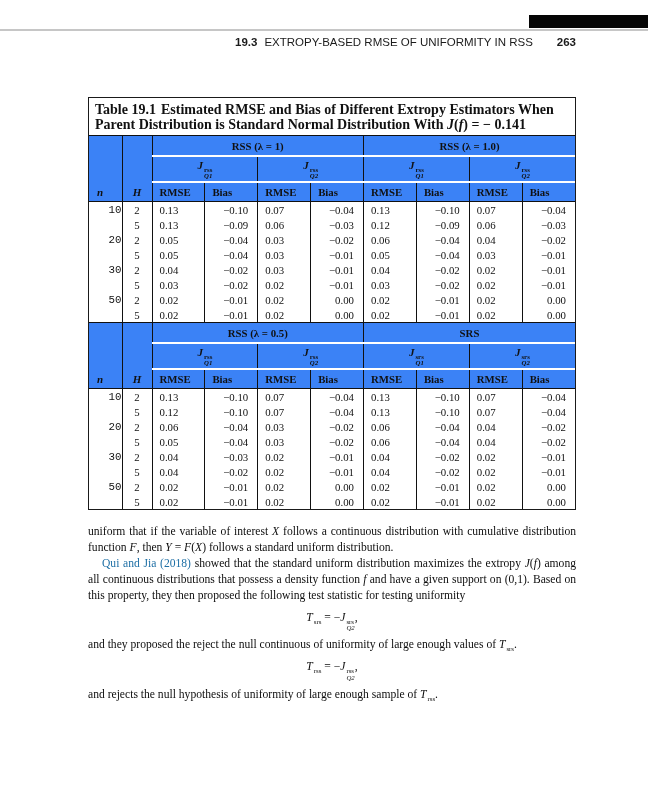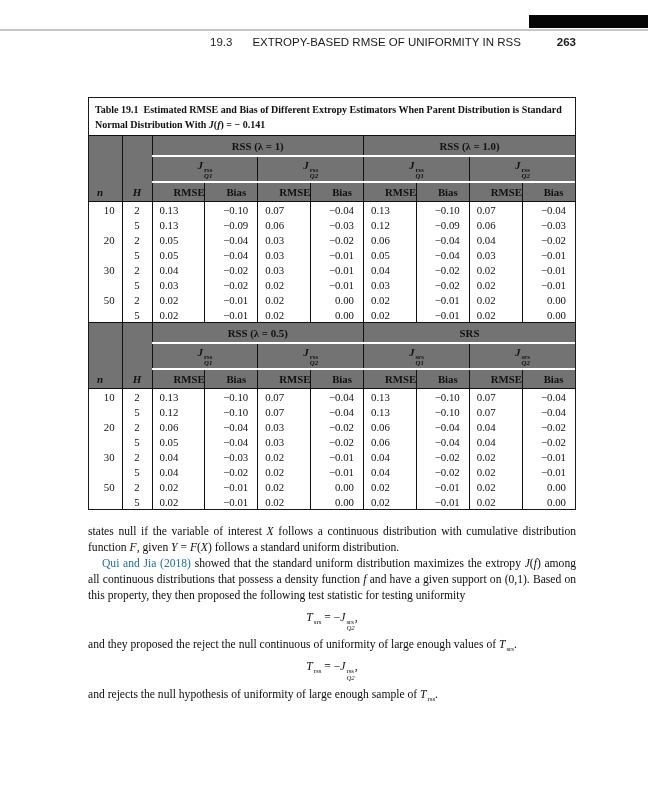--- a/index.html
+++ b/index.html
@@ -7,42 +7,42 @@
     width:648px;height:800px;background:#ffffff;position:relative;
     font-family:"Liberation Serif",serif;color:#111;overflow:hidden;
   }
   
   .topbar-black{position:absolute;left:529px;top:15px;width:119px;height:13px;background:#050505;}
   .toprule{position:absolute;left:0;top:29px;width:648px;height:2px;background:#c6c6c6;}
   .runhead{
     position:absolute;top:36px;left:0;width:576px;text-align:right;
     font-family:"Liberation Sans",sans-serif;font-size:11.5px;color:#1b1b1b;white-space:nowrap;
   }
-  .runhead .num{font-weight:normal;margin-right:20px;}
-  .runhead .pageno{font-weight:bold;margin-left:36px;}
+  .runhead .num{font-weight:bold;margin-right:7px;}
+  .runhead .pageno{font-weight:bold;margin-left:24px;}
 
   
   .tablebox{
     position:absolute;left:88px;top:97px;width:488px;box-sizing:border-box;
     border:1.5px solid #1a1a1a;background:#fff;
   }
-  .tbl-title{font-weight:bold;font-size:10px;line-height:15px;padding:4px 10px 3px 6px;}
+  .tbl-title{font-weight:bold;font-size:14px;line-height:15px;padding:4px 10px 3px 6px;}
   .tbl-title span:first-child{margin-right:5px;}
   table.tbl{border-collapse:collapse;width:100%;table-layout:fixed;font-size:10.8px;}
   .tbl th,.tbl td{padding:0 0 0 0;margin:0;overflow:hidden;white-space:nowrap;}
-  .hc{background:#737373;font-weight:bold;}
+  .hc{background:#3b82f6;font-weight:bold;}
   .rowA th{height:19px;text-align:center;border-bottom:2px solid #fff;border-top:1.5px solid #111;}
   .rowB th{height:24px;text-align:center;border-bottom:2px solid #fff;font-size:11px;}
-  .rowC th{height:18px;text-align:left;padding-left:21px;border-bottom:1.5px solid #111;}
+  .rowC th{height:18px;text-align:left;padding-left:7px;border-bottom:1.5px solid #111;}
   th.nhc{vertical-align:bottom;text-align:left;padding:0 0 3px 8px;border-bottom:1.5px solid #111;border-top:1.5px solid #111;font-size:11px;}
   th.nhc.colH{text-align:center;padding-left:0;}
   .vl{border-left:1px solid #111;}
   .gsep{border-left:1.5px solid #111;}
   .tbl tbody td{height:15px;font-size:10.8px;}
-  td.colN{padding-left:8px;text-align:center;}
+  td.colN{padding-left:8px;text-align:right;font-family:Liberation Mono, monospace;}
   td.colH{text-align:center;}
   td.rmse{text-align:left;padding-left:7px;}
   td.bias{text-align:right;padding-right:9px;}
 
   
   .math{white-space:nowrap;}
   .mvar{font-style:italic;}
   .supsub{
     display:inline-flex;flex-direction:column;align-items:flex-start;
     font-size:6.8px;line-height:6.2px;vertical-align:-3px;margin-left:1px;font-style:normal;
@@ -364,21 +364,21 @@
           <td class="rmse gsep">0.02</td>
           <td class="bias vl">−0.01</td>
           <td class="rmse vl">0.02</td>
           <td class="bias vl">0.00</td>
         </tr>
       </tbody>
     </table>
 </div>
 
 <div class="bodytext">
-  <p><span>states null if the variable of interest </span><i>X</i><span> follows a continuous distribution with cumulative distribution function </span><i>F</i><span>, given </span><i>Y</i><span> = </span><i>F</i><span>(</span><i>X</i><span>) follows a standard uniform distribution.</span></p>
+  <p><span>uniform that if the variable of interest </span><i>X</i><span> follows a continuous distribution with cumulative distribution function </span><i>F</i><span>, then </span><i>Y</i><span> = </span><i>F</i><span>(</span><i>X</i><span>) follows a standard uniform distribution.</span></p>
   <p class="indent"><span class="cite">Qui and Jia (2018)</span><span> showed that the standard uniform distribution maximizes the extropy </span><i>J</i><span>(</span><i>f</i><span>) among all continuous distributions that possess a density function </span><i>f</i><span> and have a given support on (0,1). Based on this property, they then proposed the following test statistic for testing uniformity</span></p>
   <div class="formula"><span class="math"><i class="mvar">T</i><span class="supsub">
           <span class="ssup">srs</span>
           <span class="ssub"></span>
         </span></span><span> = −</span><span class="math"><i class="mvar">J</i><span class="supsub">
           <span class="ssup">srs</span>
           <span class="ssub">Q2</span>
         </span></span><span>,</span></div>
   <p><span>and they proposed the reject the null continuous of uniformity of large enough values of </span><span class="math"><i class="mvar">T</i><span class="supsub">
           <span class="ssup">srs</span>

